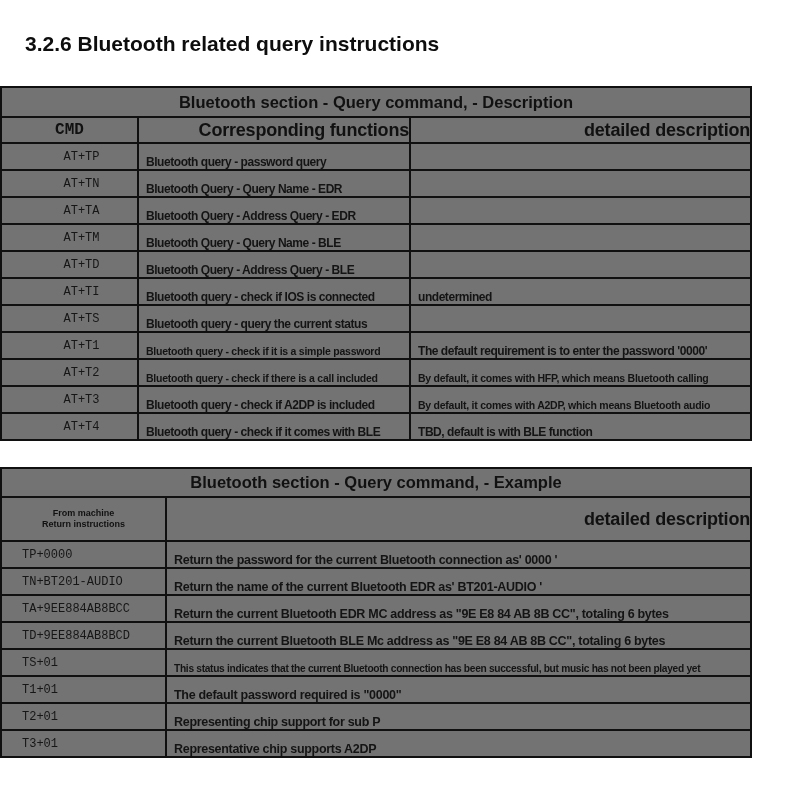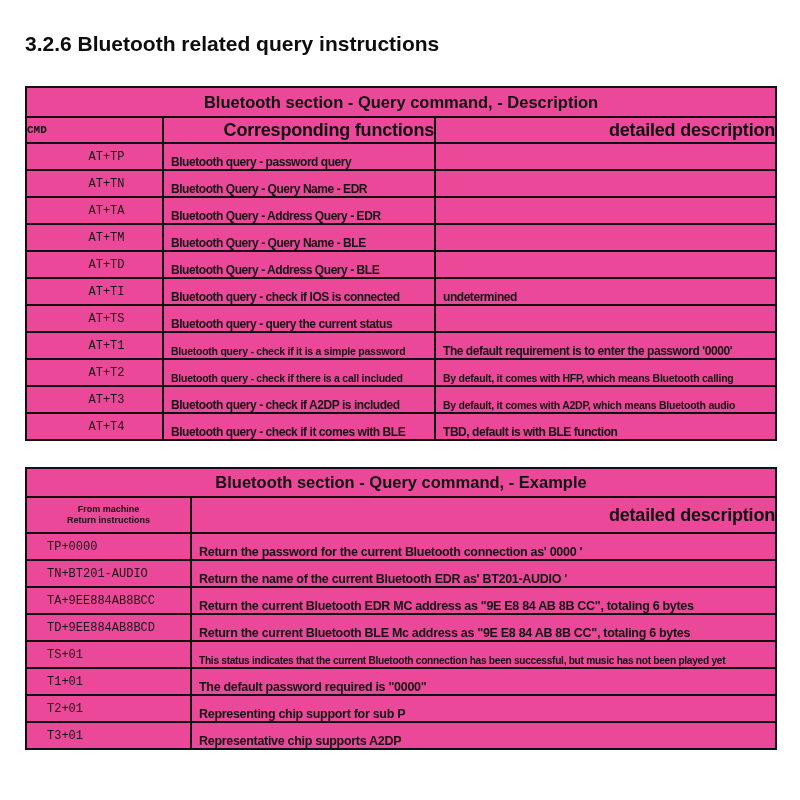--- a/index.html
+++ b/index.html
@@ -18,49 +18,48 @@
     font-weight: bold;
     color: #0d0d0d;
     letter-spacing: 0px;
     line-height: 26px;
   }
 
   table.tbl {
     border-collapse: collapse;
     table-layout: fixed;
     width: 750px;
-    margin-left: 25px;
-    background: #ec4899;
+    background: #737373;
   }
   table.tbl th, table.tbl td {
     border: 2px solid #101010;
     vertical-align: middle;
     overflow: hidden;
     white-space: nowrap;
   }
   .tbl-1 { margin-top: 29px; }
   .tbl-2 { margin-top: 26px; }
 
   tr.title-row td {
     height: 30px;
     text-align: center;
     font-size: 16.5px;
     font-weight: bold;
     letter-spacing: 0px;
   }
   .tbl-2 tr.title-row td { height: 29px; }
 
   .tbl-1 tr.head-row th { height: 26px; }
-  .tbl-2 tr.head-row th { height: 36px; }
+  .tbl-2 tr.head-row th { height: 44px; }
 
   th.cmd-h {
     font-family: "Liberation Mono", "DejaVu Sans Mono", monospace;
-    font-size: 11px;
-    font-weight: bold;
-    text-align: left;
+    font-size: 16px;
+    font-weight: bold;
+    text-align: center;
   }
   th.txt-h {
     font-size: 18px;
     font-weight: bold;
     text-align: right;
     letter-spacing: -0.2px;
   }
   th.ret-h {
     font-size: 9px;
     font-weight: bold;

